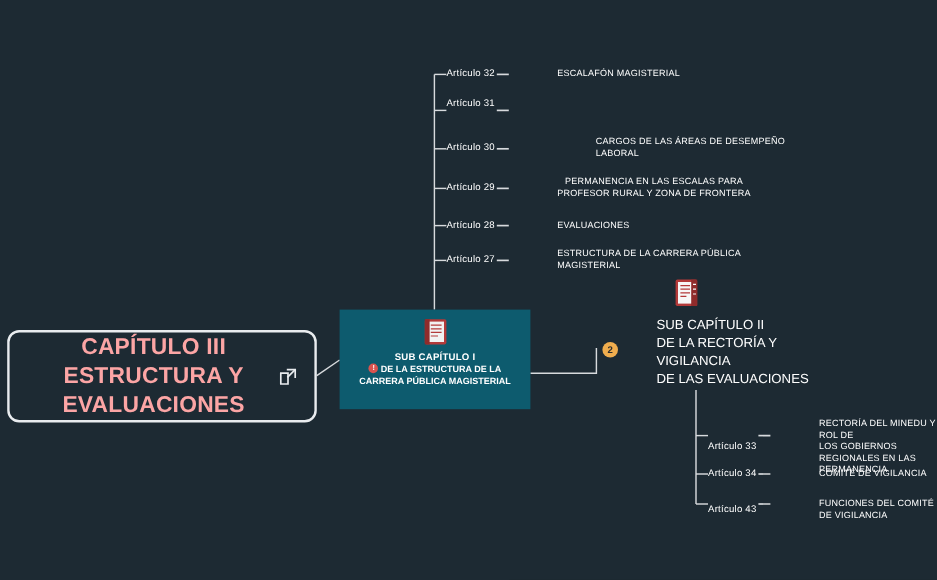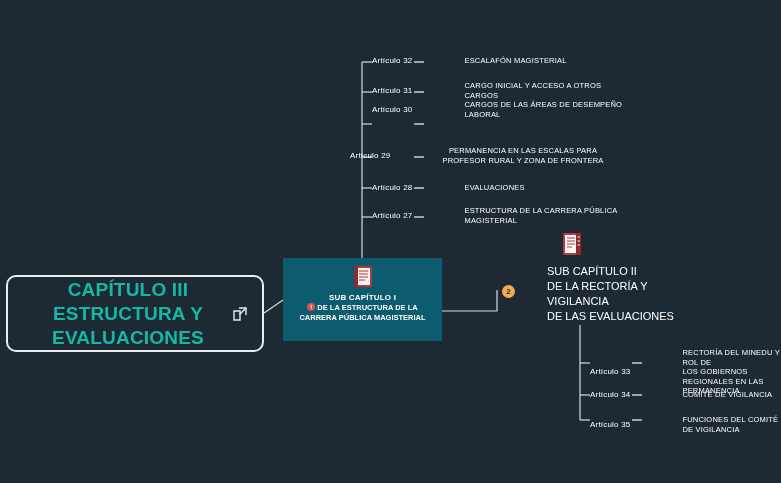--- a/index.html
+++ b/index.html
@@ -42,21 +42,21 @@
     box-sizing: border-box;
     display: flex;
     align-items: center;
     justify-content: center;
   }
   .root-label {
     font-size: 19px;
     line-height: 24px;
     font-weight: bold;
     text-align: center;
-    color: #14b8a6;
+    color: #fca5a5;
     letter-spacing: 0.2px;
     white-space: pre-line;
     padding-right: 14px;
   }
   .ext-icon {
     position: absolute;
     right: 14px;
     top: 50%;
     transform: translateY(-50%);
     width: 16px;
@@ -275,29 +275,27 @@
 VIGILANCIA
 DE LAS EVALUACIONES</div>
   </div>
 
   <div class="leaf" style="left:372px; top:56px;">
     <span class="leaf-num">Artículo 32</span>
     <span class="leaf-text" style="margin-left:52px;">ESCALAFÓN MAGISTERIAL</span>
   </div>
   <div class="leaf" style="left:372px; top:81px;">
     <span class="leaf-num">Artículo 31</span>
-    <span class="leaf-text" style="margin-left:52px;">CARGO INICIAL Y ACCESO A OTROS
-CARGOS</span>
-  </div>
-  <div class="leaf" style="left:372px; top:100px;">
+  </div>
+  <div class="leaf" style="left:372px; top:113px;gap:32px;">
     <span class="leaf-num">Artículo 30</span>
     <span class="leaf-text" style="margin-left:52px;">CARGOS DE LAS ÁREAS DE DESEMPEÑO
 LABORAL</span>
   </div>
-  <div class="leaf" style="left:350px; top:146px;">
+  <div class="leaf" style="left:372px; top:146px;">
     <span class="leaf-num">Artículo 29</span>
     <span class="leaf-text" style="margin-left:52px;text-align:center;">PERMANENCIA EN LAS ESCALAS PARA
 PROFESOR RURAL Y ZONA DE FRONTERA</span>
   </div>
   <div class="leaf" style="left:372px; top:183px;">
     <span class="leaf-num">Artículo 28</span>
     <span class="leaf-text" style="margin-left:52px;">EVALUACIONES</span>
   </div>
   <div class="leaf" style="left:372px; top:206px;">
     <span class="leaf-num">Artículo 27</span>
@@ -309,17 +307,17 @@
     <span class="leaf-num">Artículo 33</span>
     <span class="leaf-text" style="margin-left:52px;">RECTORÍA DEL MINEDU Y ROL DE
 LOS GOBIERNOS REGIONALES EN LAS
 PERMANENCIA</span>
   </div>
   <div class="leaf" style="left:590px; top:390px;justify-content:center;">
     <span class="leaf-num">Artículo 34</span>
     <span class="leaf-text" style="margin-left:52px;">COMITÉ DE VIGILANCIA</span>
   </div>
   <div class="leaf" style="left:590px; top:415px;">
-    <span class="leaf-num">Artículo 35</span>
+    <span class="leaf-num">Artículo 43</span>
     <span class="leaf-text" style="margin-left:52px;">FUNCIONES DEL COMITÉ DE VIGILANCIA</span>
   </div>
 
 </div>
 
 </body></html>

